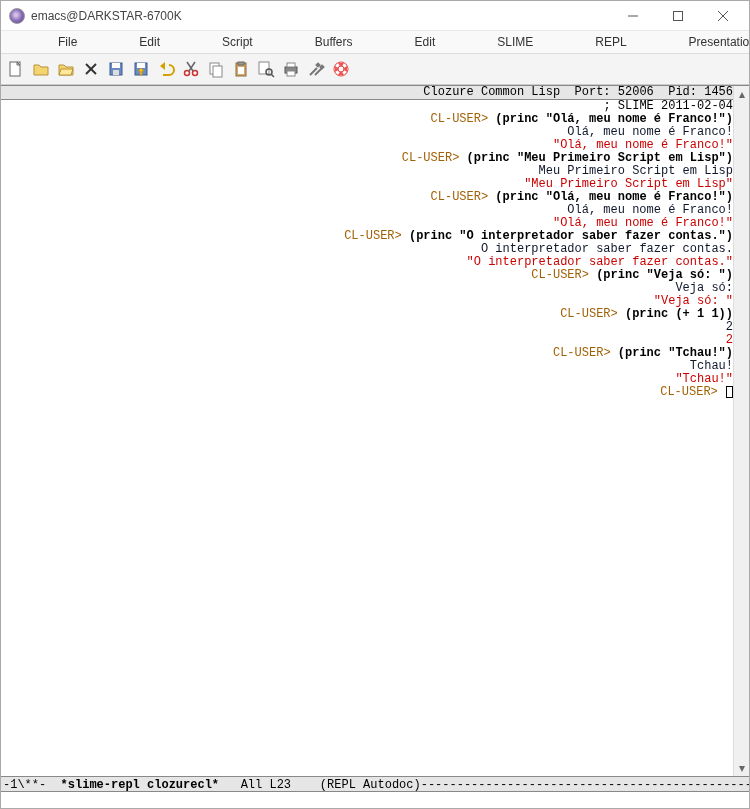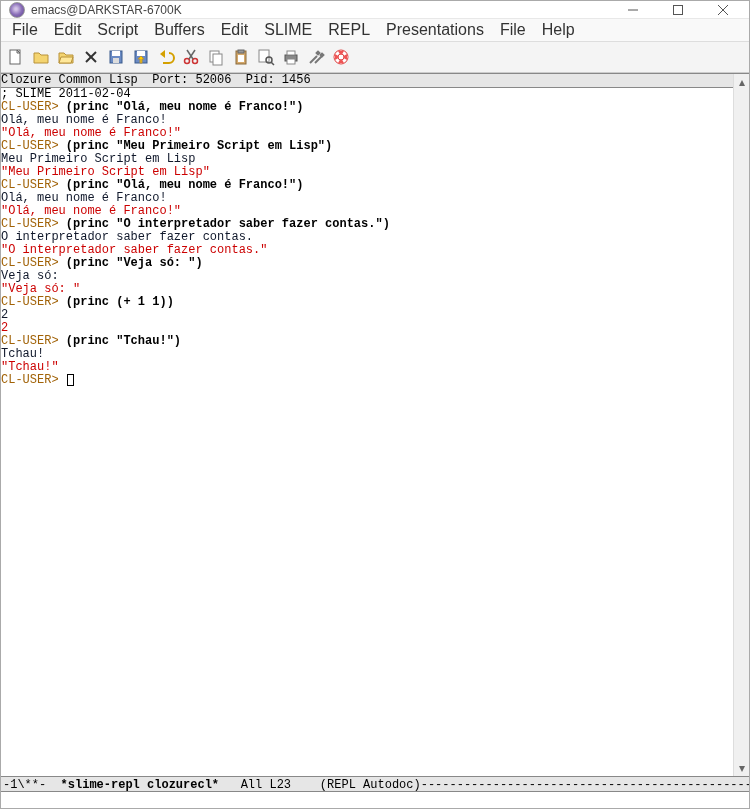--- a/index.html
+++ b/index.html
@@ -8,21 +8,21 @@
       height: 809px;
       font-family: "Segoe UI", Tahoma, sans-serif;
       font-size: 12px;
       background: #fff;
       border: 1px solid #aaa;
       display: flex;
       flex-direction: column;
       overflow: hidden;
     }
     .titlebar {
-      height: 18px;
+      height: 30px;
       background: #fff;
       display: flex;
       align-items: center;
       padding: 0 4px 0 8px;
       border-bottom: 1px solid #e8e8e8;
     }
     .titlebar-icon {
       width: 16px; height: 16px;
       border-radius: 50%;
       background: radial-gradient(circle at 6px 6px, #d4c4e8 10%, #8a6fb8 50%, #5a3e8c 100%);
@@ -43,21 +43,22 @@
       height: 22px;
       display: flex;
       align-items: center;
       padding: 0 4px;
       gap: 2px;
       background: #f9f9f9;
     }
     .menu-item {
       padding: 2px 7px;
       color: #333;
-      font-size: 16px;
+      font-size: 12px;
+      margin-left: 46px;
     }
     .toolbar {
       height: 32px;
       background: #f4f4f4;
       border-top: 1px solid #ddd;
       border-bottom: 1px solid #ccc;
       display: flex;
       align-items: center;
       padding: 0 6px;
       gap: 7px;
@@ -80,21 +81,21 @@
     .editor {
       flex: 1;
       font-family: "Courier New", monospace;
       font-size: 12px;
       line-height: 13px;
       white-space: pre;
       padding: 0;
       color: #000;
       overflow: hidden;
     }
-    .editor .line { display: block; min-height: 13px; }
+    .editor .line { display: block; min-height: 13px; text-align: right; }
     .hdr { background: #e6e6e6; border-bottom: 1px solid #888; }
     .prompt { color: #a16207; }
     .input { color: #000; font-weight: bold; }
     .output { color: #0f172a; }
     .result { color: #c00; }
     .cursor {
       display: inline-block;
       width: 7px; height: 12px;
       border: 1px solid #000;
       vertical-align: middle;

